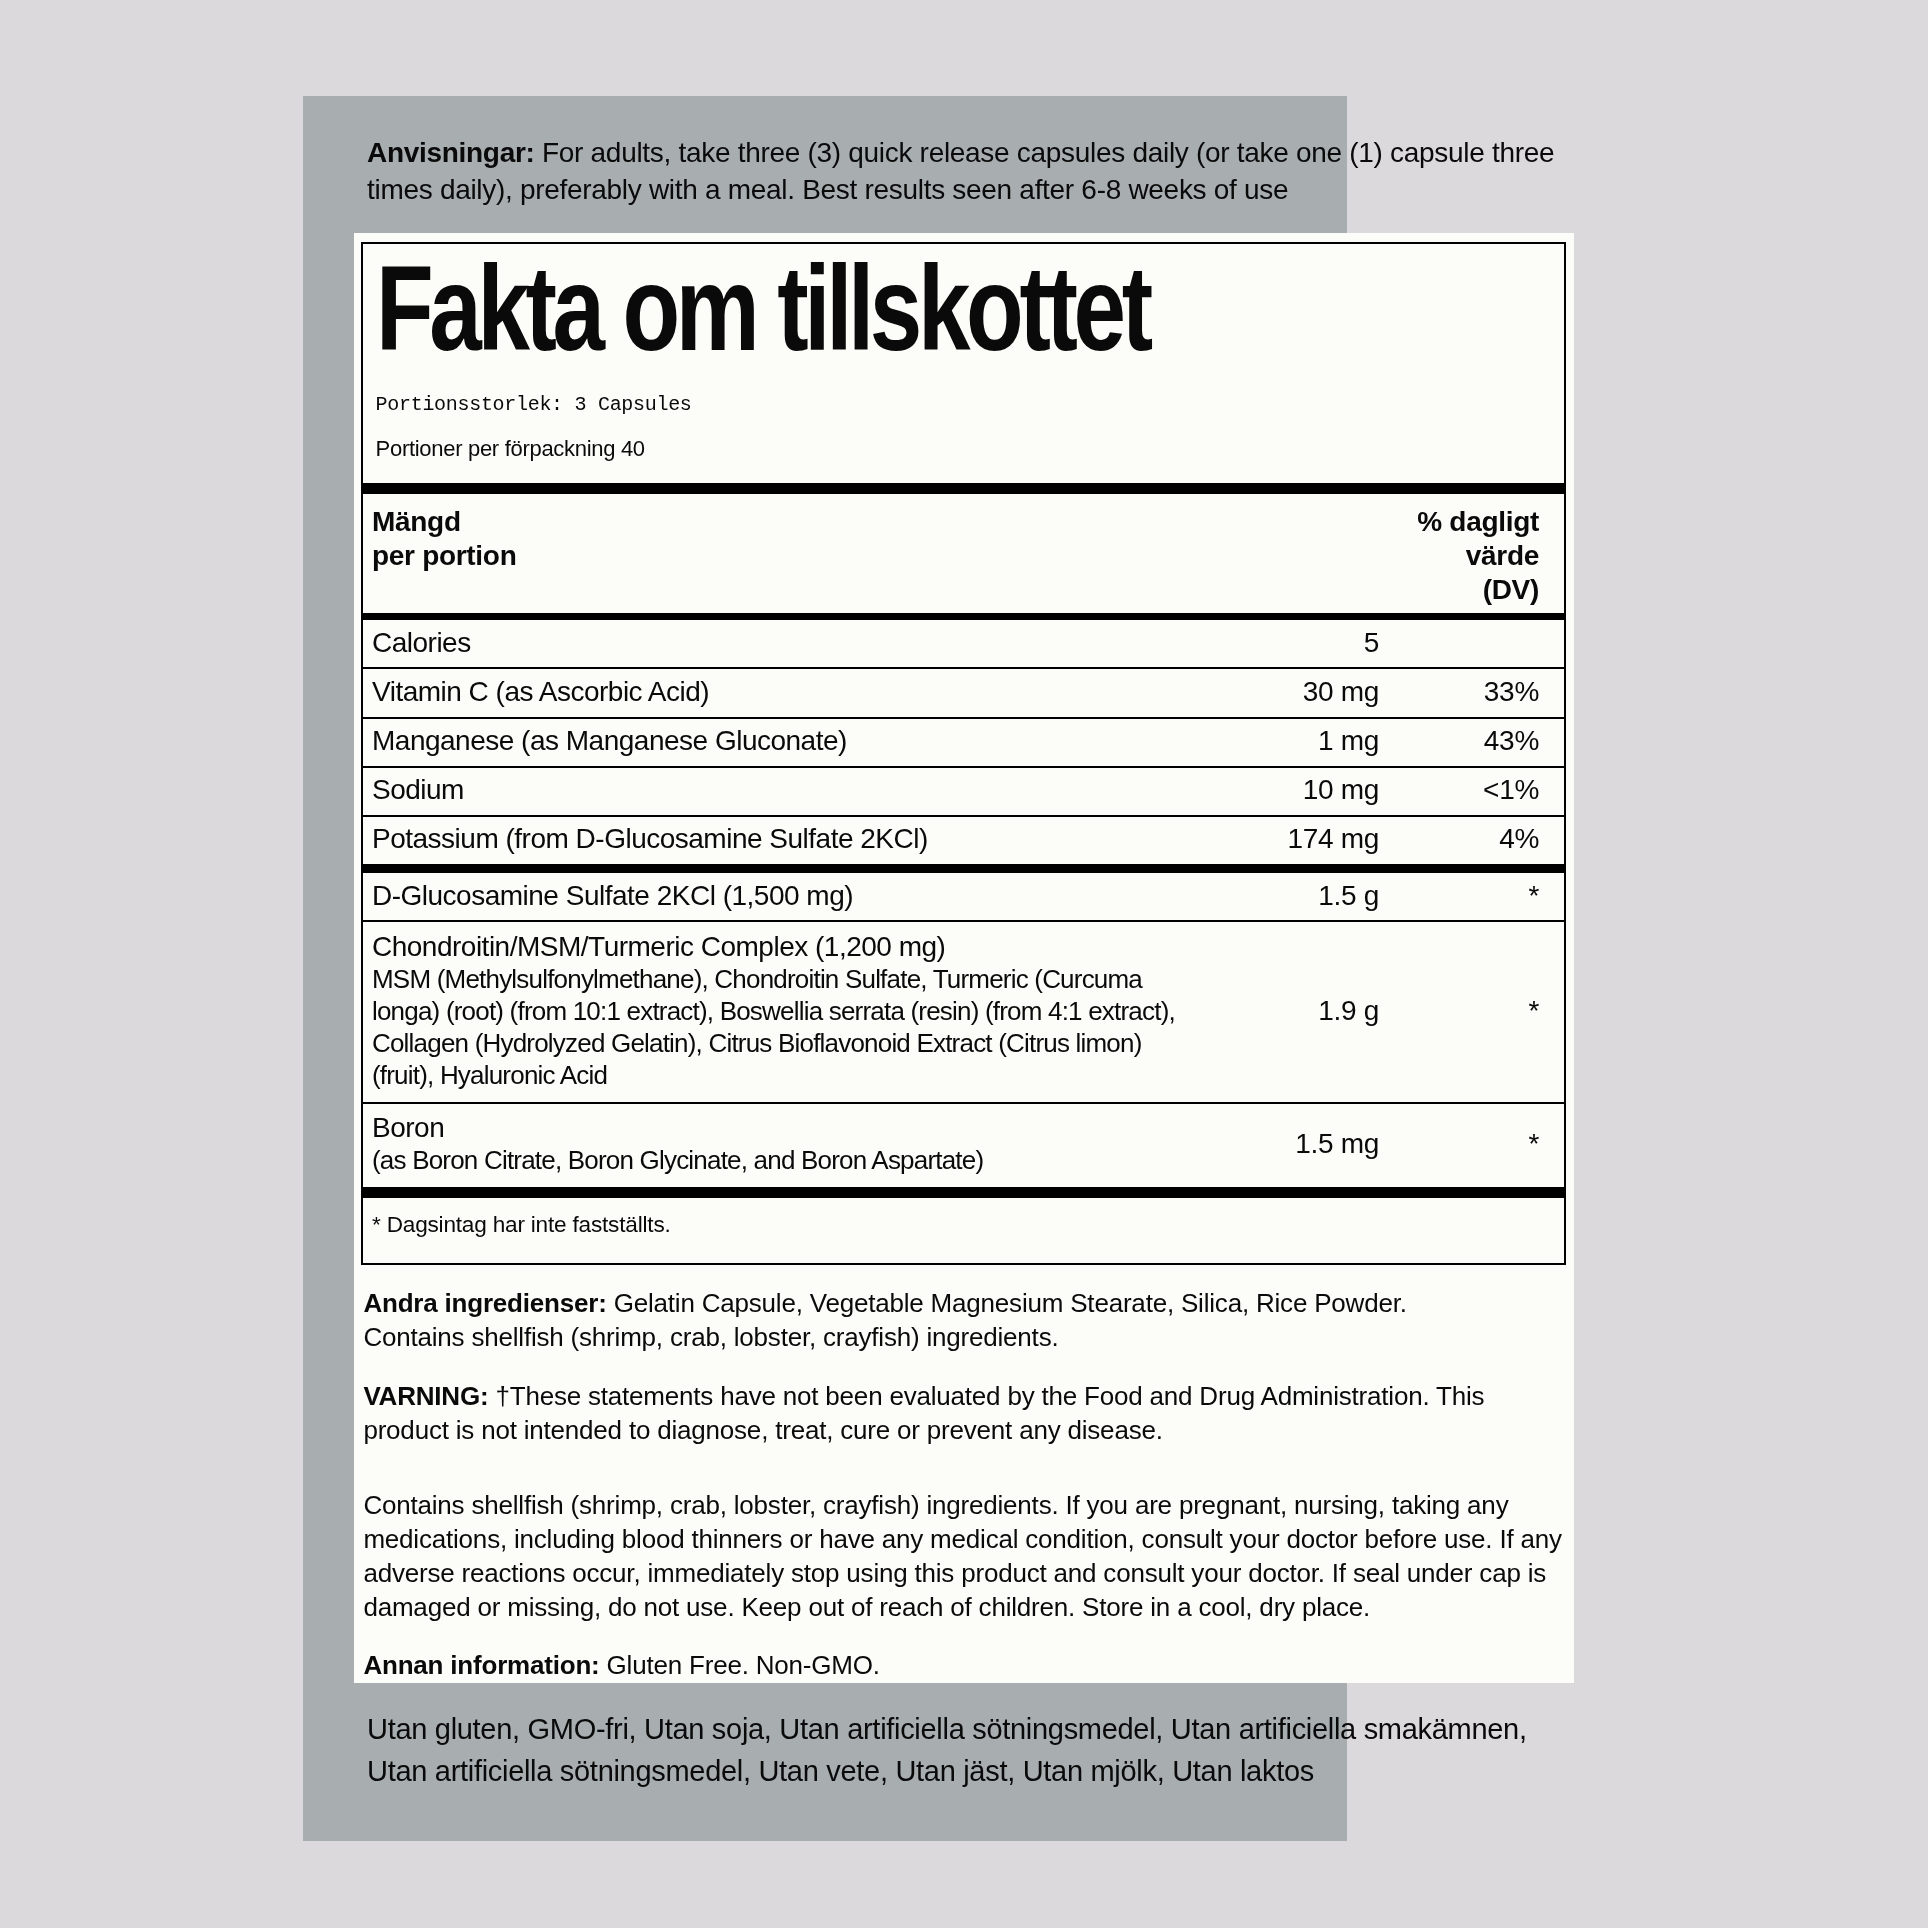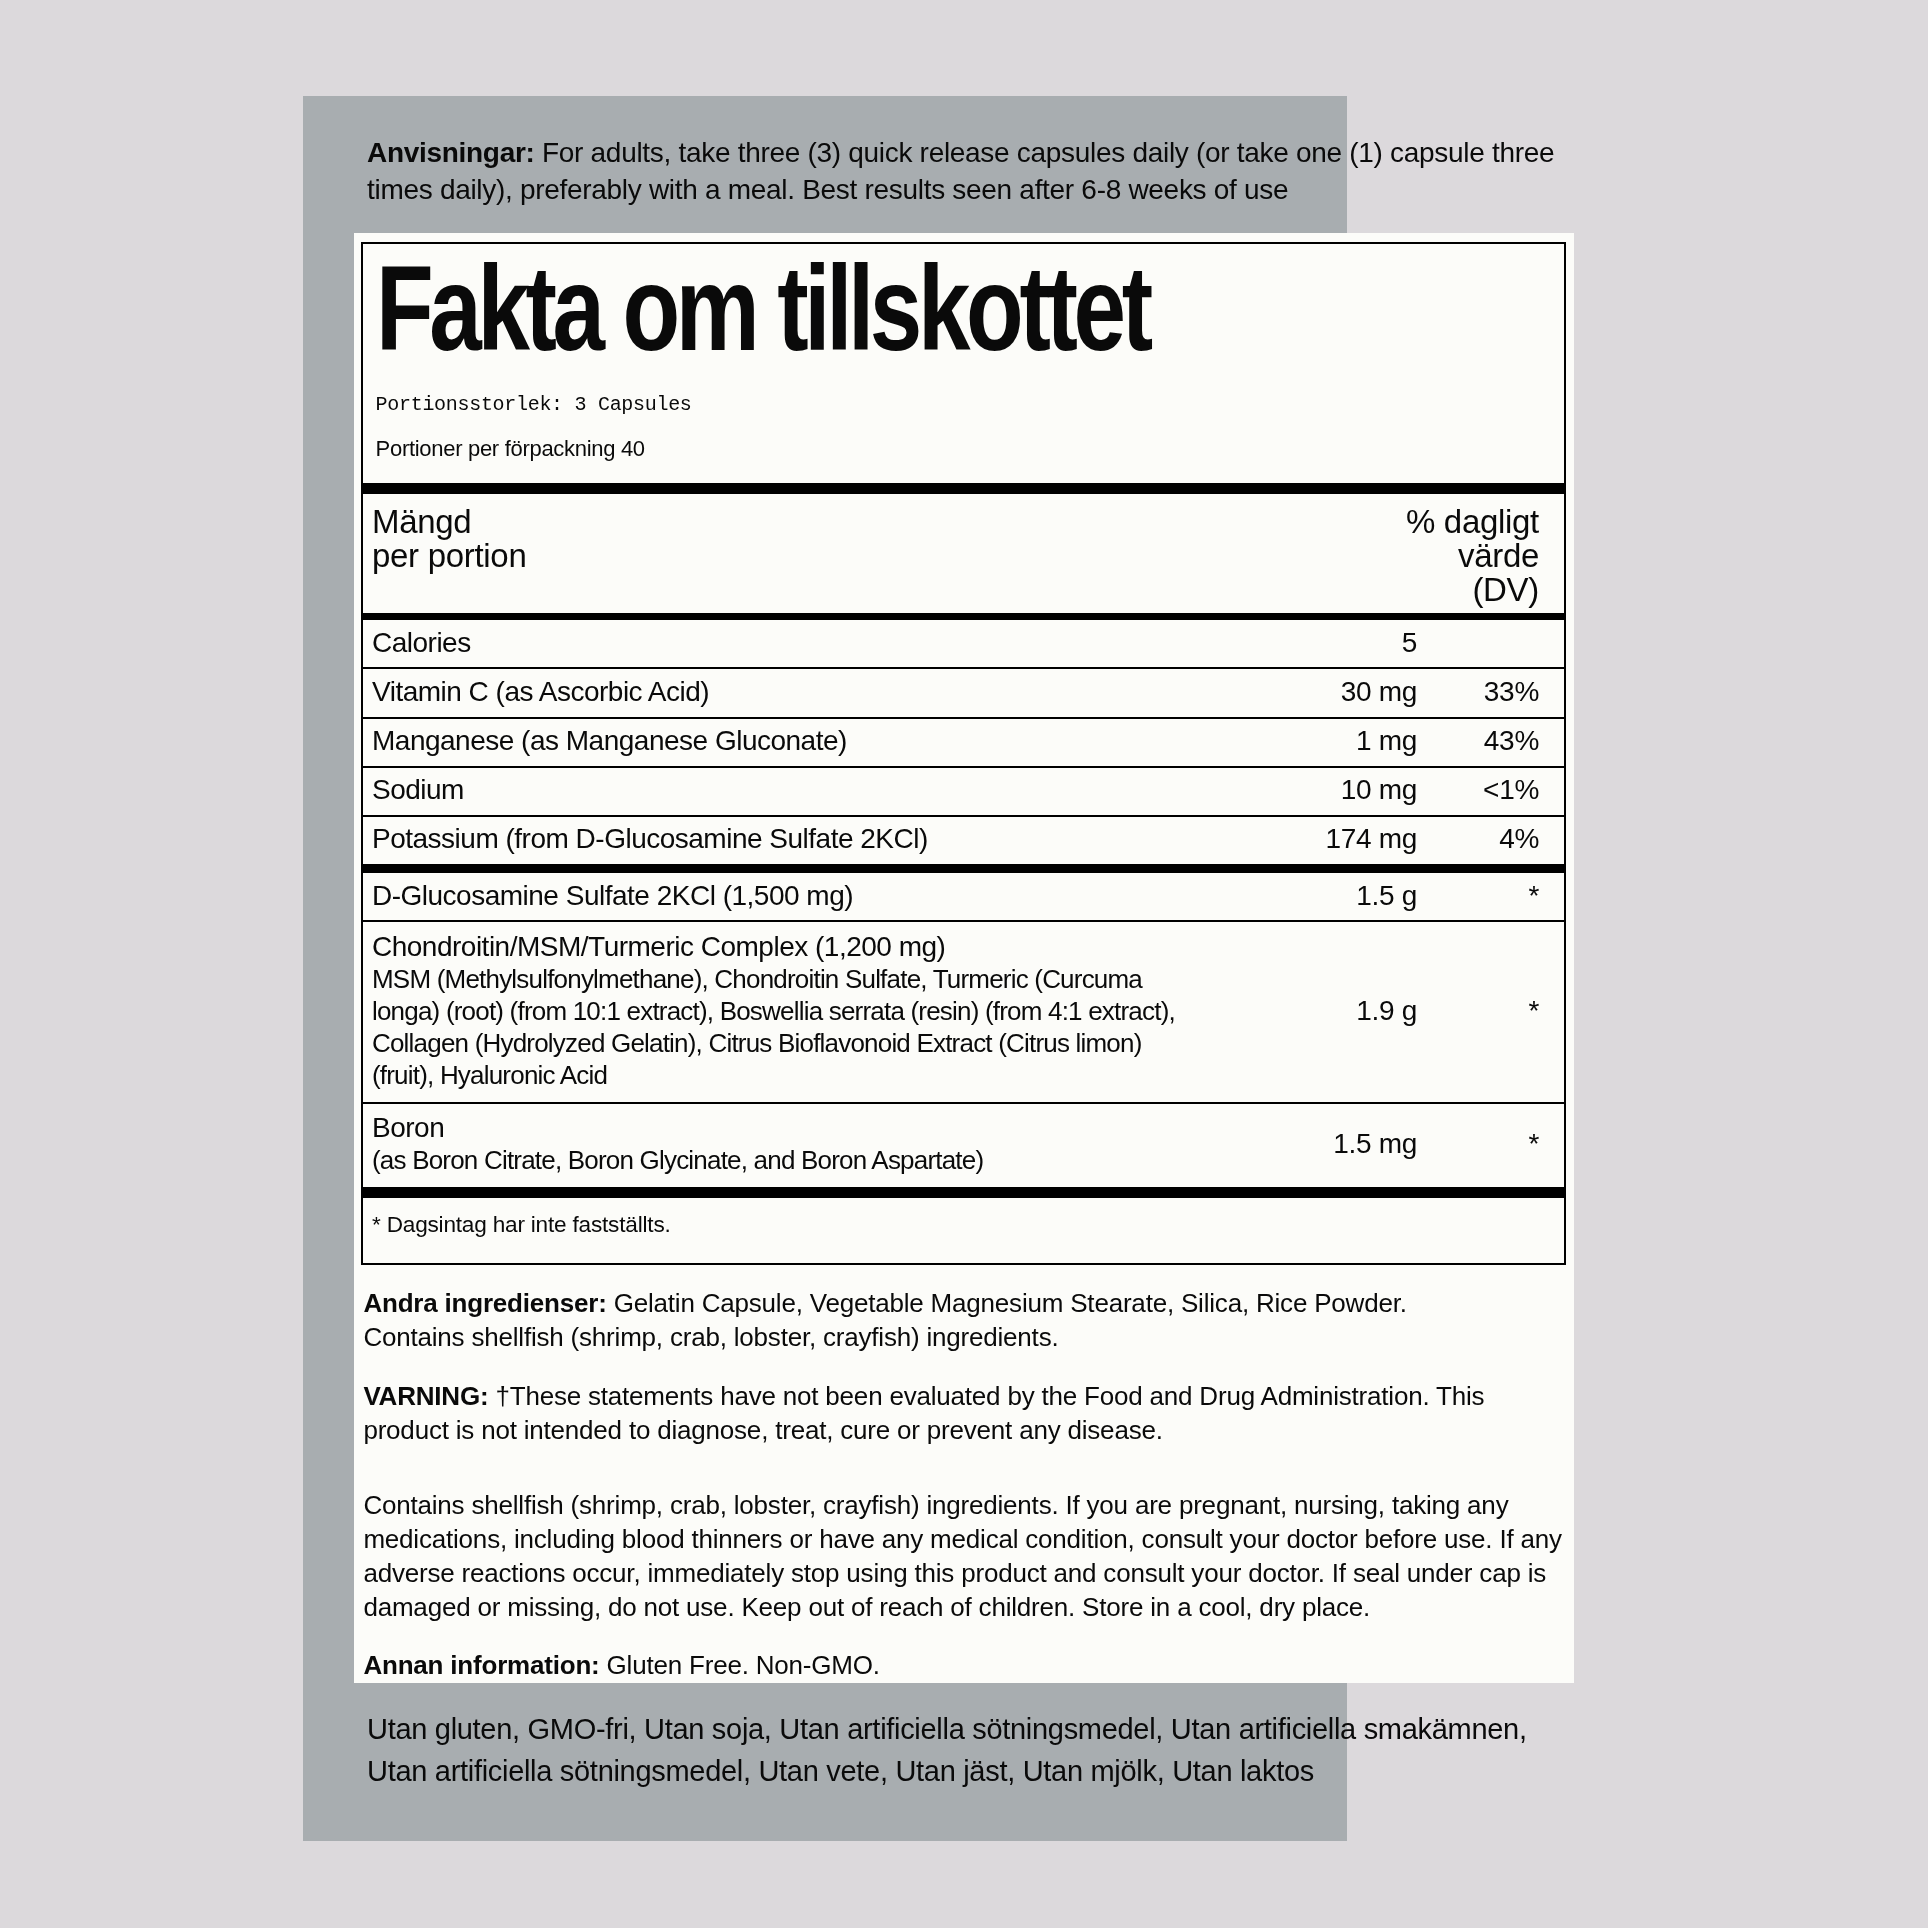--- a/index.html
+++ b/index.html
@@ -36,27 +36,27 @@
   .serving{margin:32px 0 0 13px;font-size:20px;line-height:32px;font-family:Liberation Mono, monospace;}
   .serving2{margin:12.2px 0 0 13px;font-size:22px;line-height:32px;}
   .bar{background:#000;width:100%;}
   .bar1{height:11.3px;margin-top:18px;}
   .bar2{height:7.5px;}
   .bar3{height:9.4px;}
   .bar4{height:10.4px;}
   .thead{
     display:flex;justify-content:space-between;
     padding:11.3px 24.5px 5.6px 9.4px;
-    font-size:33px;font-weight:normal;line-height:34px;
+    font-size:28px;font-weight:bold;line-height:34px;
   }
   .thead .right{text-align:right;}
   .row{
     display:flex;align-items:center;
     padding:6.6px 24.5px 8.5px 9.4px;
-    font-size:28px;line-height:32px;gap:38px;
+    font-size:28px;line-height:32px;
   }
   .row + .row{border-top:2.8px solid #000;}
   .row .n{width:810px;align-self:flex-start;letter-spacing:-0.5px;}
   .row .amt{width:197px;text-align:right;white-space:nowrap;}
   .row .pct{flex:1;text-align:right;white-space:nowrap;}
   .row .desc{font-size:26px;letter-spacing:-0.8px;line-height:32px;}
   .row.tall{padding-top:8.5px;padding-bottom:11px;}
   .footnote{
     margin:13px 0 0 9.4px;font-size:22.6px;line-height:28px;
     padding-bottom:24.5px;letter-spacing:-0.2px;

